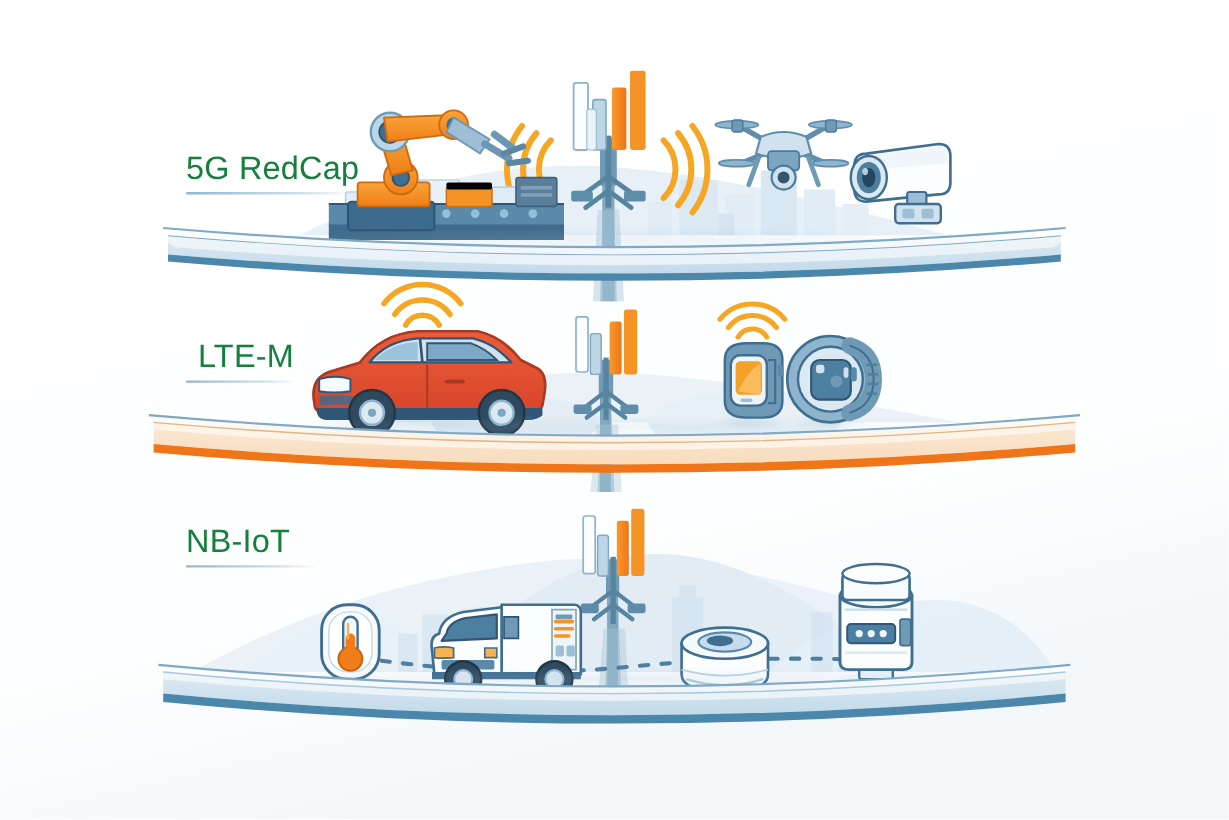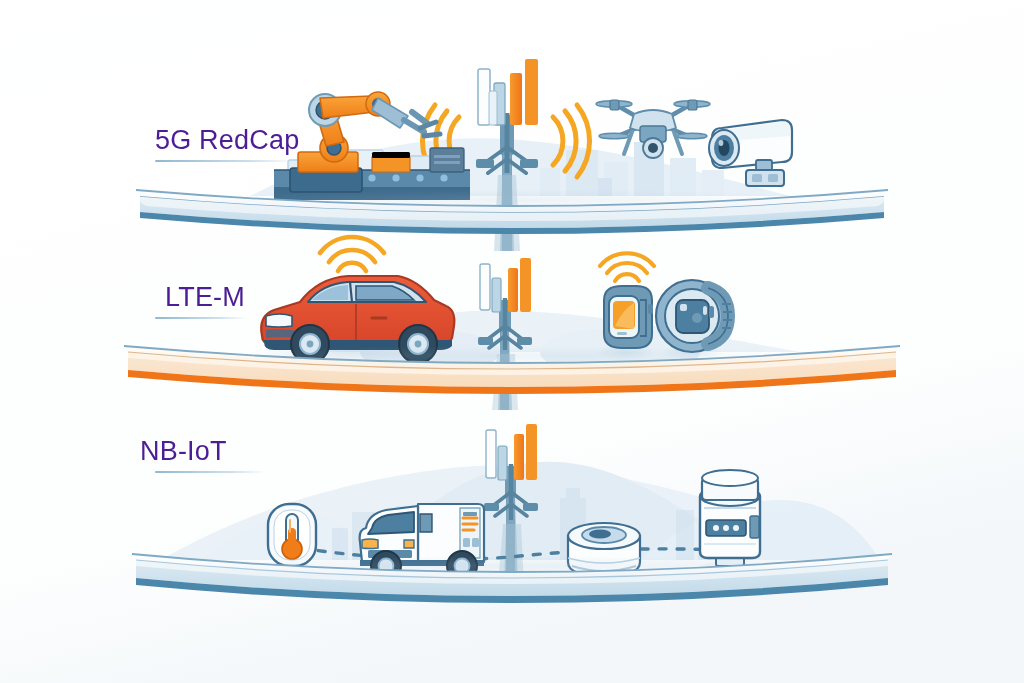--- a/index.html
+++ b/index.html
@@ -9,32 +9,32 @@
     background:#ffffff;
     font-family:"Liberation Sans","DejaVu Sans",sans-serif;
     position:relative;
   }
   #stage{position:absolute;inset:0;width:1024px;height:683px;}
   #stage svg{display:block;width:1024px;height:683px;}
   .tier-label{
     position:absolute;
     font-family:"Liberation Sans","DejaVu Sans",sans-serif;
     font-size:27px;font-weight:400;letter-spacing:.2px;
-    color:#4c1d95;white-space:nowrap;
+    color:#15803d;white-space:nowrap;
   }
   .tier-underline{
     position:absolute;height:2px;border-radius:2px;
   }
   #lbl0{left:155px;top:125px;}
   #ul0{left:155px;top:160px;width:140px;
        background:linear-gradient(to right,#8fb8d0,#cfe0ec 70%,rgba(207,224,236,0));}
   #lbl1{left:165px;top:282px;}
   #ul1{left:155px;top:317px;width:92px;
        background:linear-gradient(to right,#8fb8d0,#cfe0ec 70%,rgba(207,224,236,0));}
-  #lbl2{left:140px;top:436px;}
+  #lbl2{left:155px;top:436px;}
   #ul2{left:155px;top:471px;width:110px;
        background:linear-gradient(to right,#8fb8d0,#cfe0ec 70%,rgba(207,224,236,0));}
 </style>
 </head>
 <body>
 
 <div id="stage">
 <svg viewBox="0 0 1024 683" xmlns="http://www.w3.org/2000/svg">
   <defs>
     <linearGradient id="bgGrad" x1="0" y1="0" x2="0.35" y2="1">

